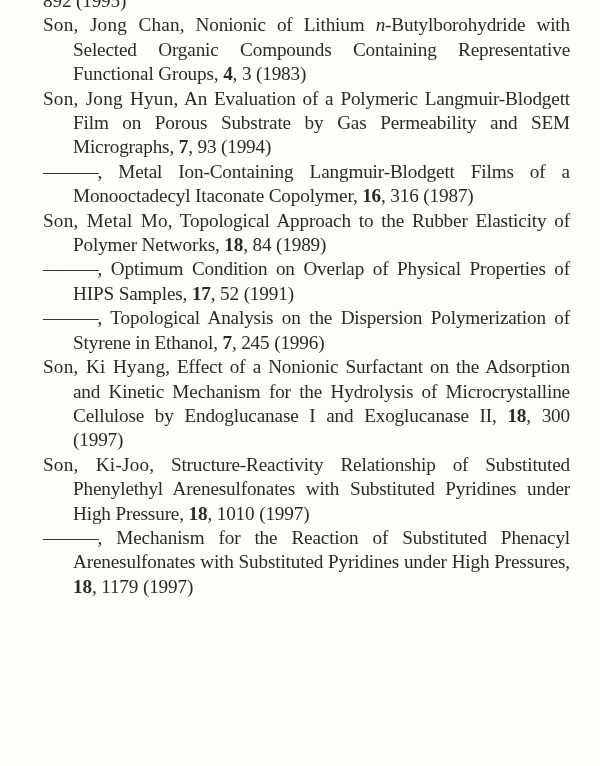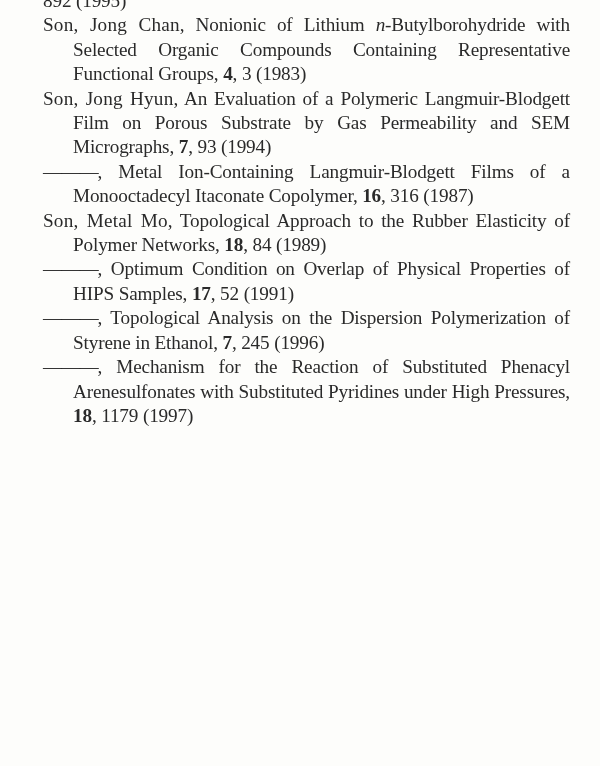--- a/index.html
+++ b/index.html
@@ -59,19 +59,25 @@
     <span class="dash">———</span>, <span>Optimum Condition on Overlap of Physical Properties of HIPS Samples</span>, <span class="vol">17</span>, <span>52 (1991)</span>
   </div>
 
 
 
 
   <div class="entry">
     <span class="dash">———</span>, <span>Topological Analysis on the Dispersion Polymerization of Styrene in Ethanol</span>, <span class="vol">7</span>, <span>245 (1996)</span>
   </div>
 
+  <div class="entry">
+    <span class="author">Son, Ki Hyang</span>, <span>Effect of a Nonionic Surfactant on the Adsorp­tion and Kinetic Mechanism for the Hydrolysis of Microcrys­talline Cellulose by Endoglucanase I and Exoglucanase II</span>, <span class="vol">18</span>, <span>300 (1997)</span>
+  </div>
 
+  <div class="entry">
+    <span class="author">Son, Ki-Joo</span>, <span>Structure-Reactivity Relationship of Substituted Phenylethyl Arenesulfonates with Substituted Pyridines under High Pressure</span>, <span class="vol">18</span>, <span>1010 (1997)</span>
+  </div>
 
   <div class="entry">
     <span class="dash">———</span>, <span>Mechanism for the Reaction of Substituted Phenacyl Arenesulfonates with Substituted Pyridines under High Pres­sures</span>, <span class="vol">18</span>, <span>1179 (1997)</span>
   </div>
 
 </div>
 
 </body></html>

